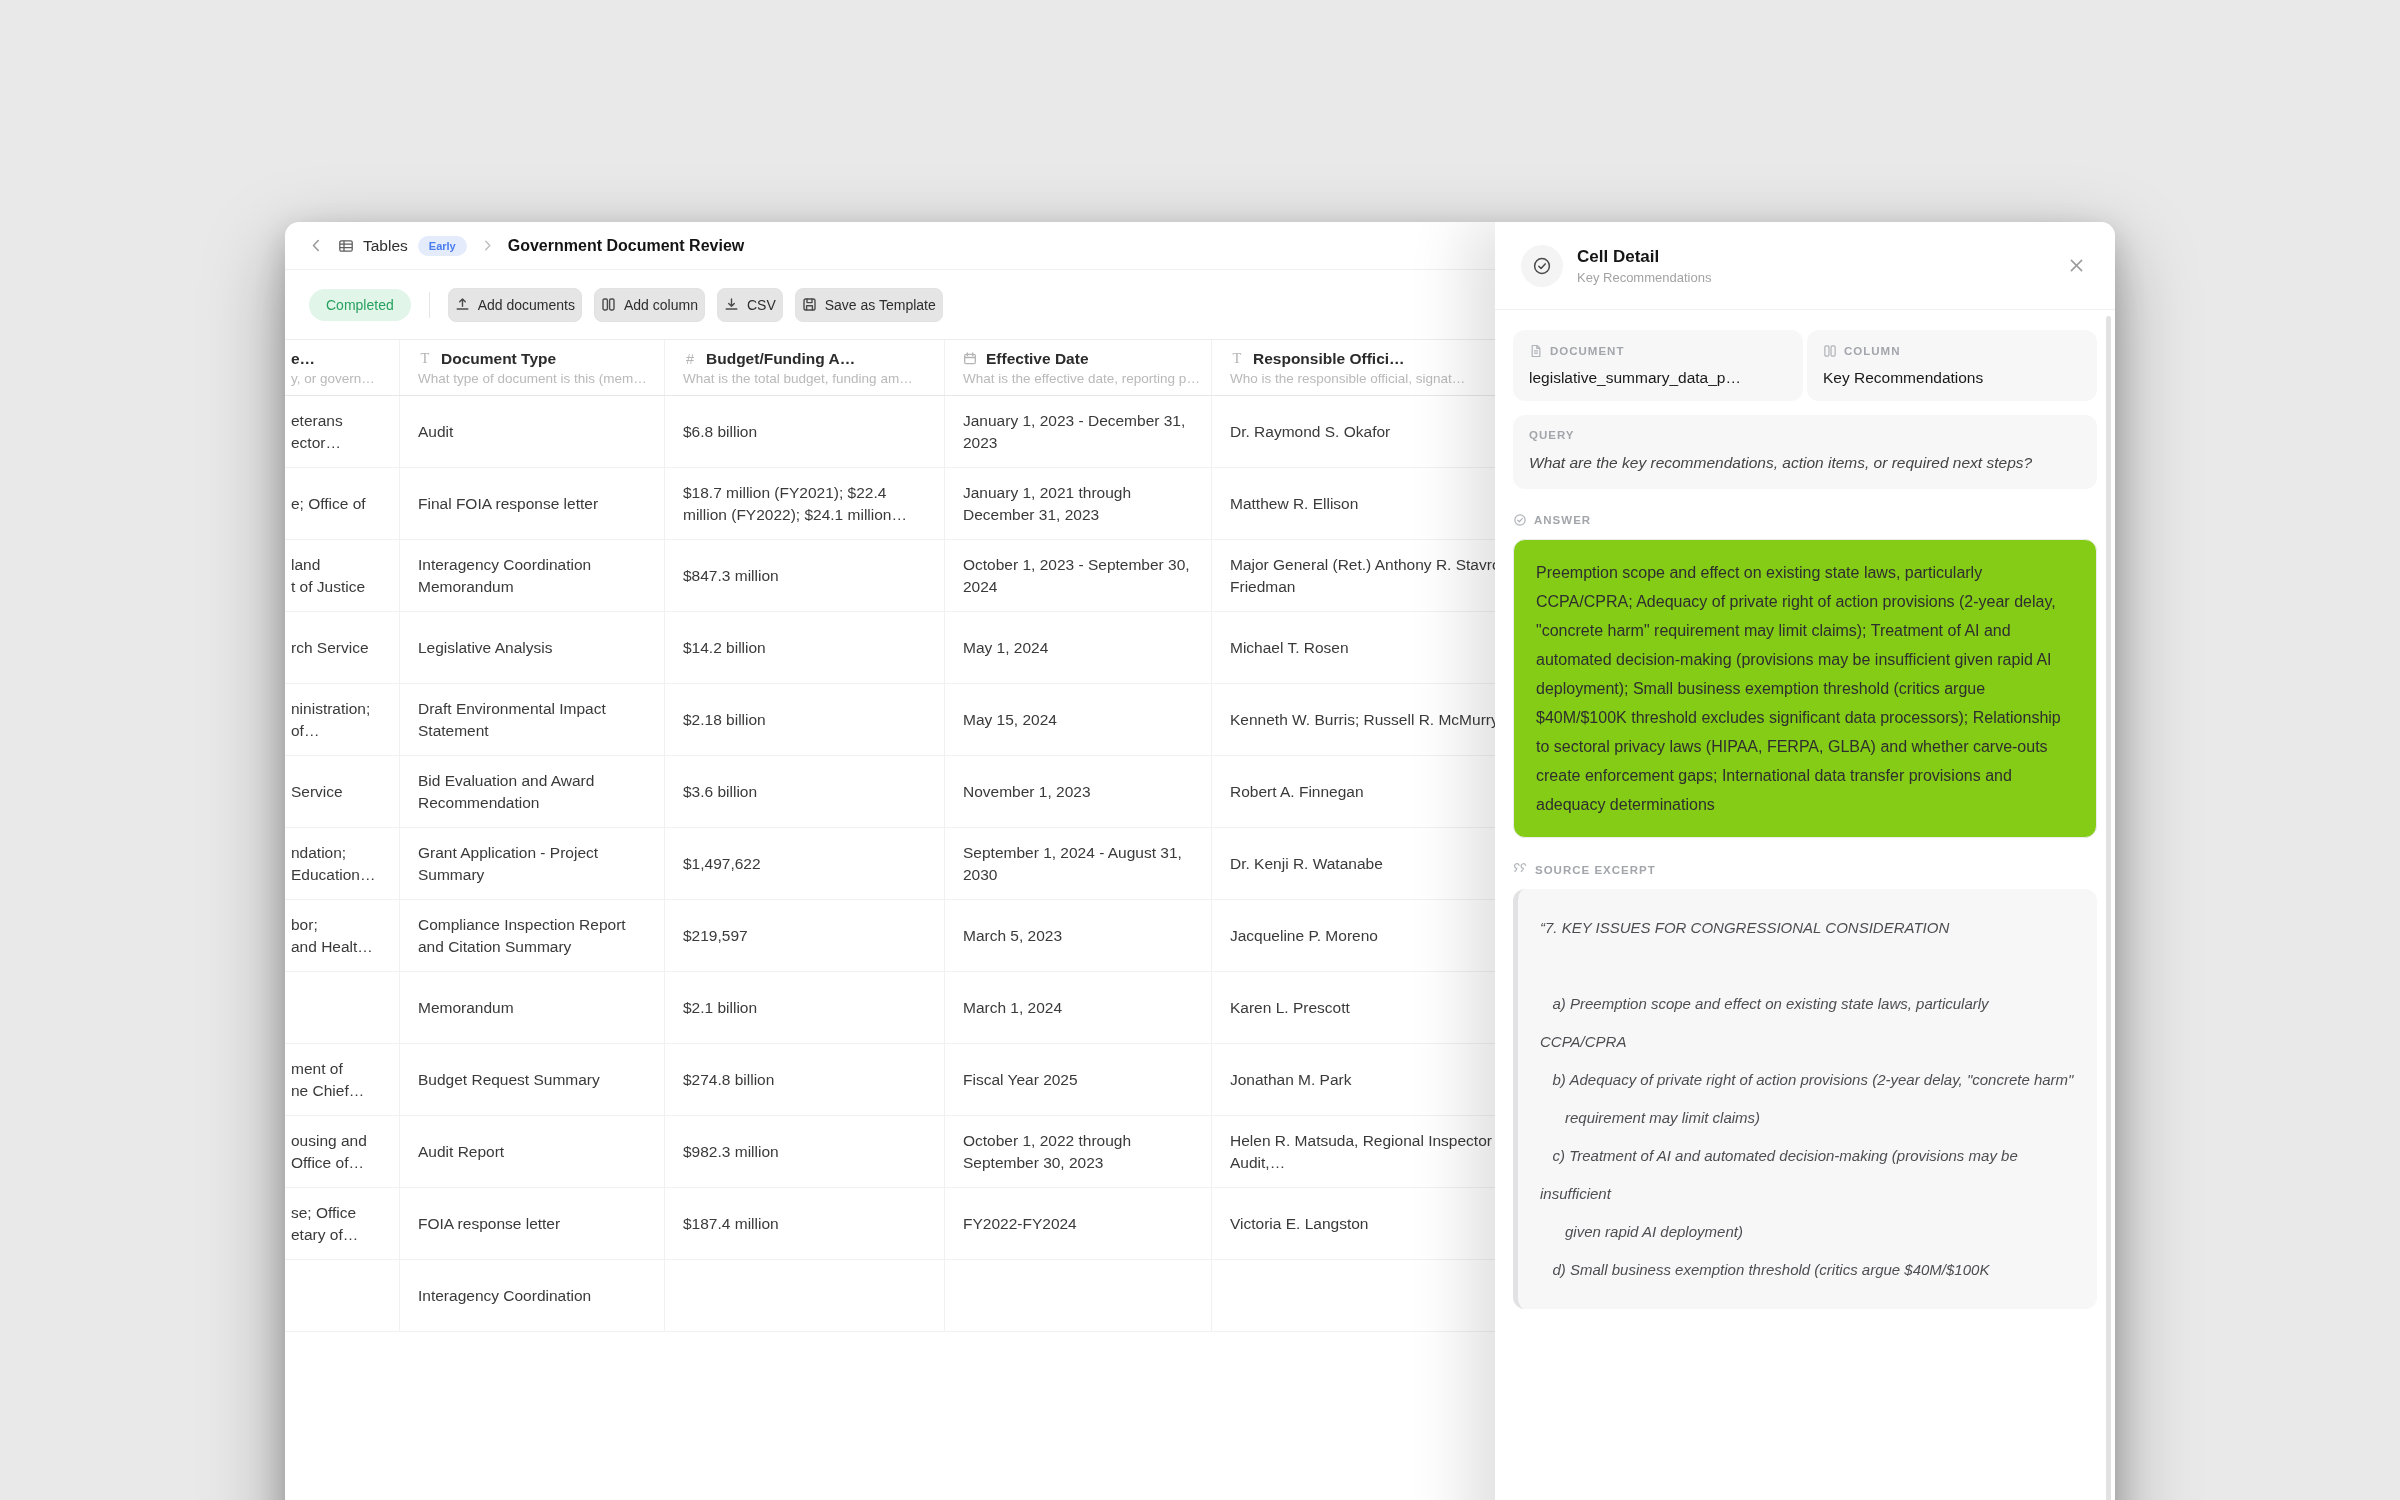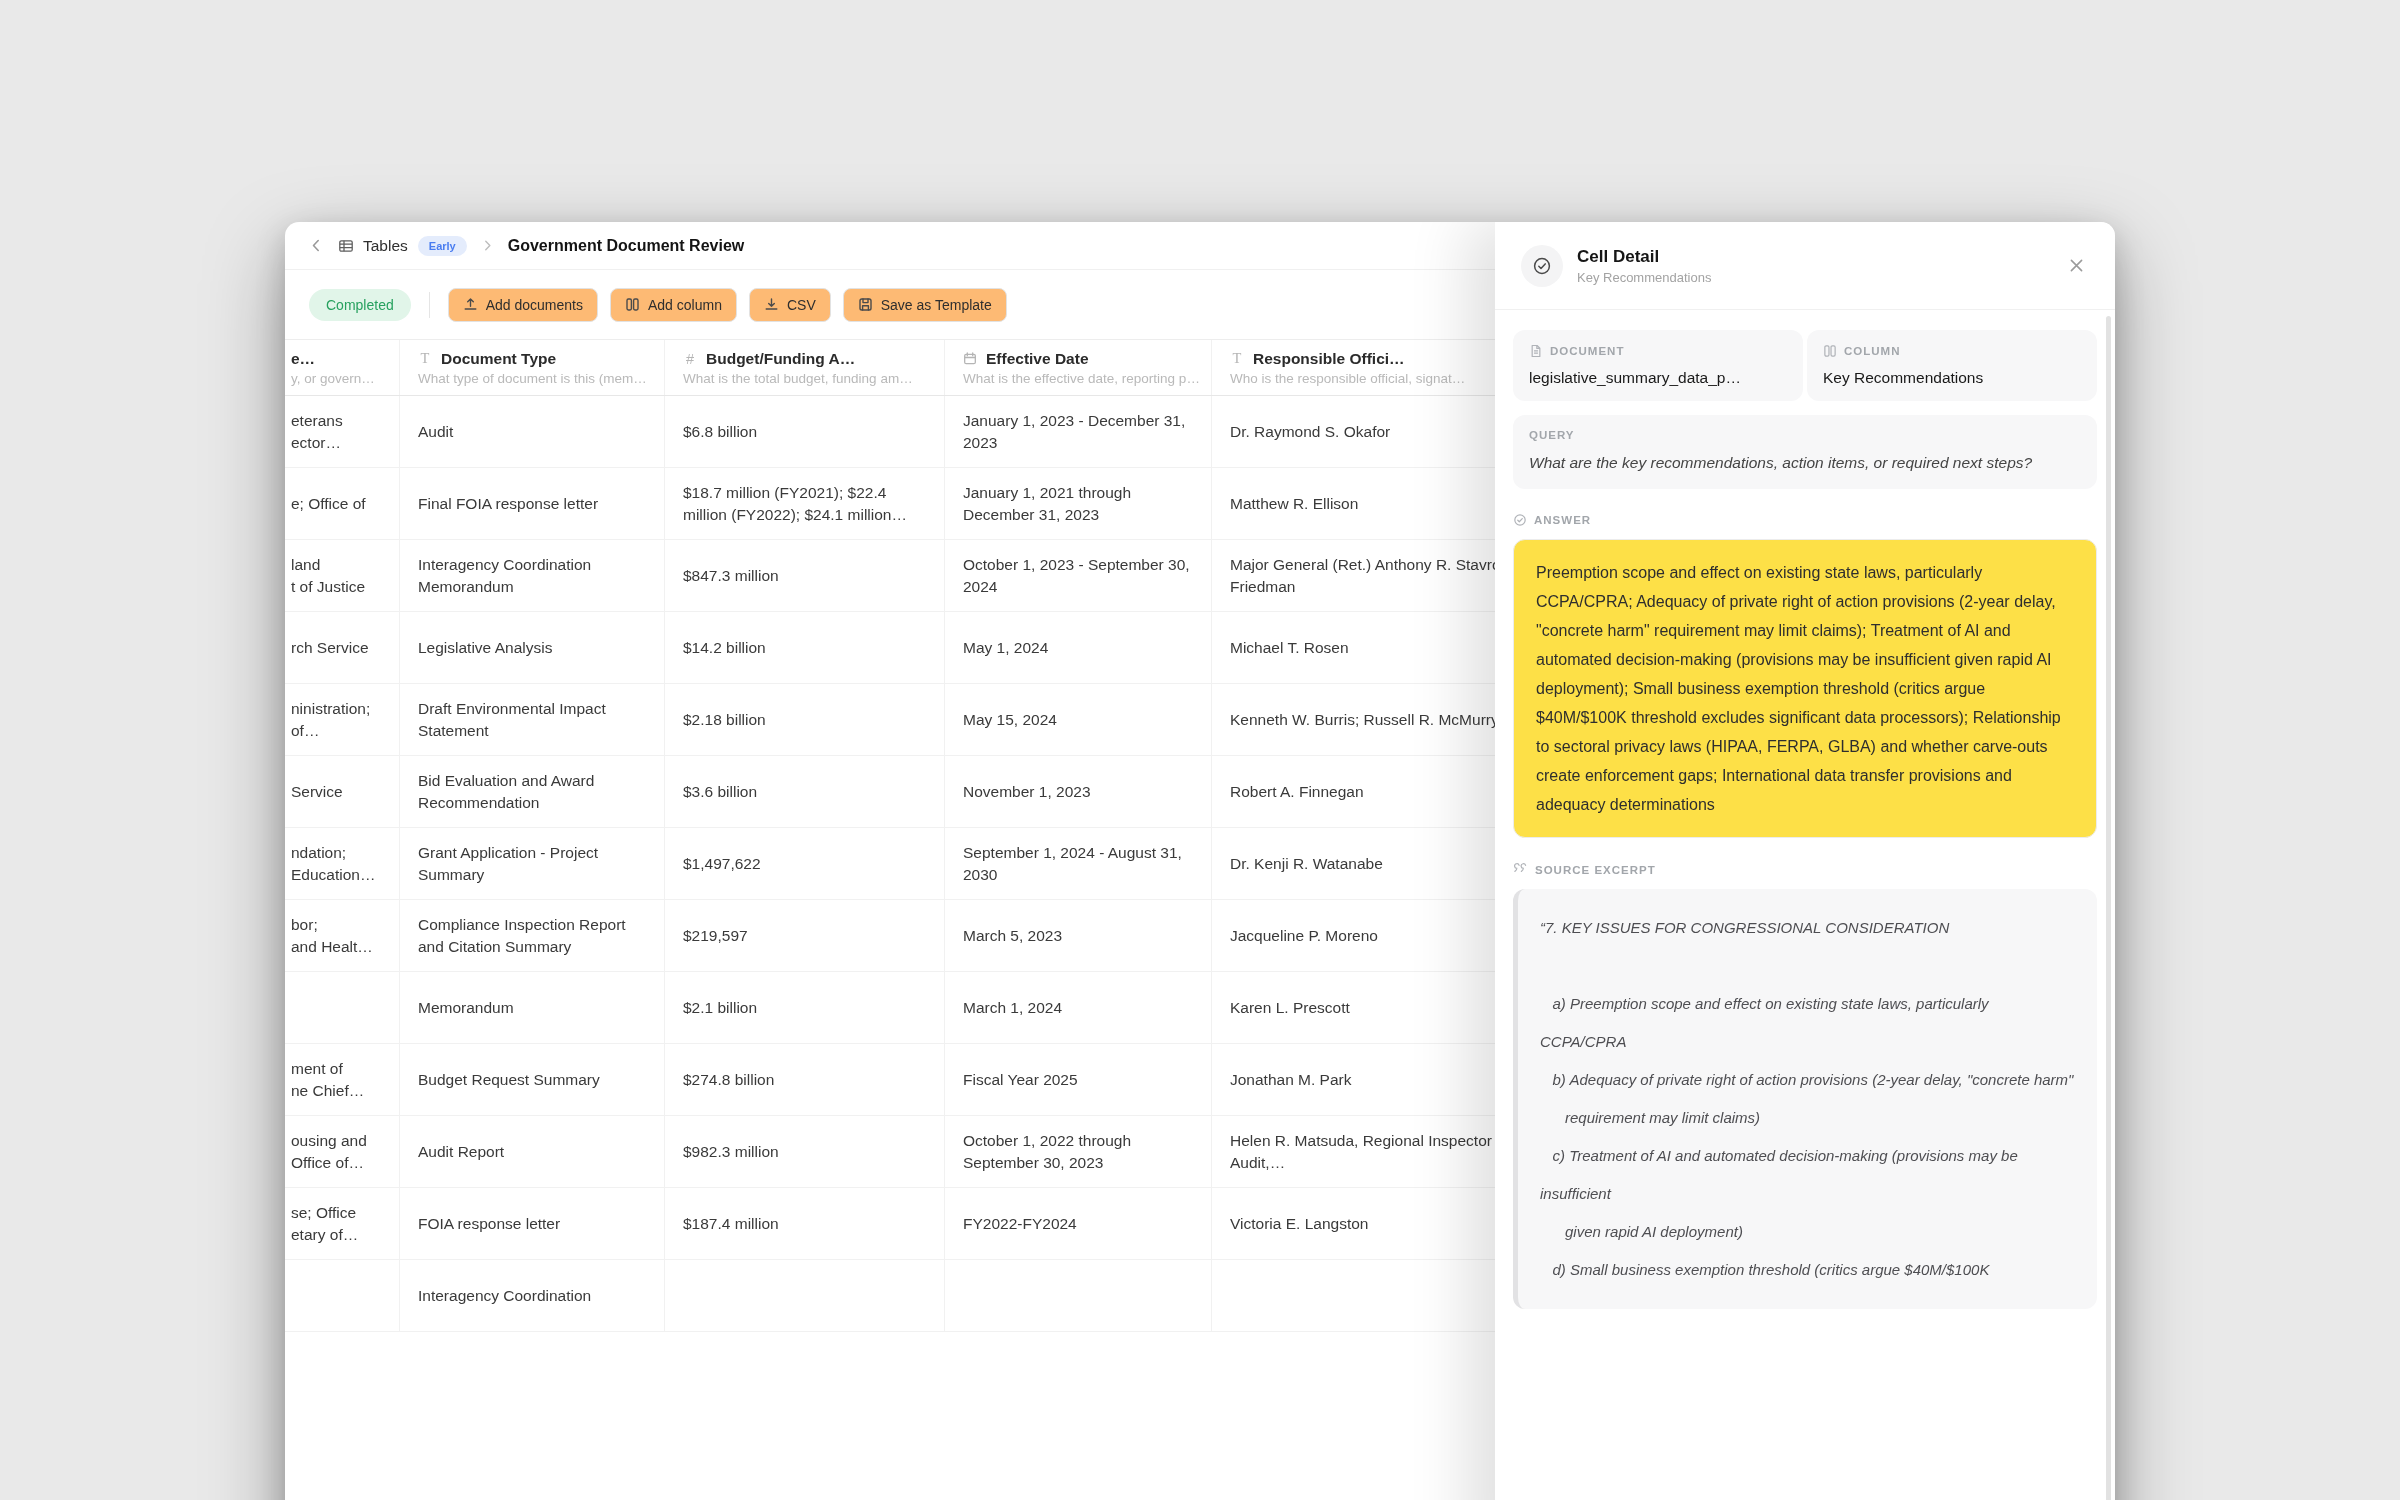--- a/index.html
+++ b/index.html
@@ -14,22 +14,22 @@
   .crumb-tables{font-size:15.5px;color:#2f2f2f;font-weight:500}
   .early{margin-left:10px;background:var(--badge-bg,#e4ecfc);color:var(--badge-text,#4a7df0);font-size:11px;font-weight:700;
          padding:4px 11px;border-radius:999px}
   .crumb-sep{color:#bdbdbd;display:flex;margin:0 14px}
   .crumb-title{font-size:16px;font-weight:600;color:#141414}
   
   .toolbar{height:70px;display:flex;align-items:center;padding:0 24px;border-bottom:1px solid #ededed}
   .pill{background:var(--status-bg,#e1f5e9);color:var(--status-text,#27a15f);font-size:14px;font-weight:500;
         padding:8px 17px;border-radius:999px}
   .vdiv{width:1px;height:26px;background:#e5e5e5;margin:0 18px}
-  .tbtn{display:flex;align-items:center;gap:8px;background:#fdba74;border:1px solid #e2e2e2;border-radius:8px;
-        padding:8px 14px;font-size:14px;color:#2e2e2e;font-weight:500;margin-right:12px;cursor:pointer;font-family:inherit}
+  .tbtn{display:flex;align-items:center;gap:8px;background:#e5e5e5;border:1px solid #e2e2e2;border-radius:8px;
+        padding:8px 6px;font-size:14px;color:#2e2e2e;font-weight:500;margin-right:12px;cursor:pointer;font-family:inherit}
   .tbtn .ic{display:flex;color:#4b4b4b}
   
   .tablewrap{position:absolute;top:118px;left:0;right:0;bottom:0;overflow:hidden;background:#fff}
   .thead{display:flex;height:56px;border-bottom:1px solid #e7e7e7}
   .th{display:flex;flex-direction:column;justify-content:center;gap:3px;padding:0 18px;border-right:1px solid #f1f1f1;overflow:hidden}
   .th-t{display:flex;align-items:center;gap:9px;font-size:15.5px;font-weight:700;color:#2b2b2b;white-space:nowrap}
   .th-d{font-size:13.5px;color:#b9b9b9;white-space:nowrap}
   .colicon{color:#b5b5b5;font-size:14.5px;font-weight:500;width:14px;text-align:center;flex:0 0 auto;display:flex;justify-content:center}
   .colicon.serif{font-family:"Liberation Serif",serif}
   .row{display:flex;height:72px;border-bottom:1px solid #f1f1f1}
@@ -49,21 +49,21 @@
   .panel-b{flex:1;padding:20px 18px 0;overflow:hidden;position:relative}
   .meta{display:flex;gap:4px}
   .card{background:#f7f7f8;border-radius:12px;padding:14px 16px}
   .meta .card{flex:1;min-width:0}
   .lab{display:flex;align-items:center;gap:7px;font-size:11.5px;font-weight:700;letter-spacing:1px;color:#a2a6ab}
   .lab .ic{display:flex;color:#b0b3b8}
   .val{margin-top:11px;font-size:15.5px;font-weight:500;color:#191919;white-space:nowrap;overflow:hidden}
   .qcard{margin-top:14px}
   .qtext{margin-top:10px;font-style:italic;font-size:15.5px;color:#454545;line-height:1.55}
   .seclab{margin-top:24px}
-  .acard{margin-top:12px;background:#fde047;border:1px solid #ececec;border-radius:12px;padding:18px 22px;
+  .acard{margin-top:12px;background:#84cc16;border:1px solid #ececec;border-radius:12px;padding:18px 22px;
          font-size:16px;color:#2e2e2e;line-height:29px}
   .scard{margin-top:12px;background:#f7f7f8;border-left:5px solid #e2e2e4;border-radius:12px;padding:20px 22px;
          font-style:italic;font-size:15px;color:#4e4e52;line-height:38px;white-space:pre-wrap}
   .pscroll{position:absolute;top:94px;right:4px;width:5px;bottom:6px;background:#e2e2e2;border-radius:3px}
 </style>
 </head>
 <body>
 
 <div class="stage">
   <div class="window">

